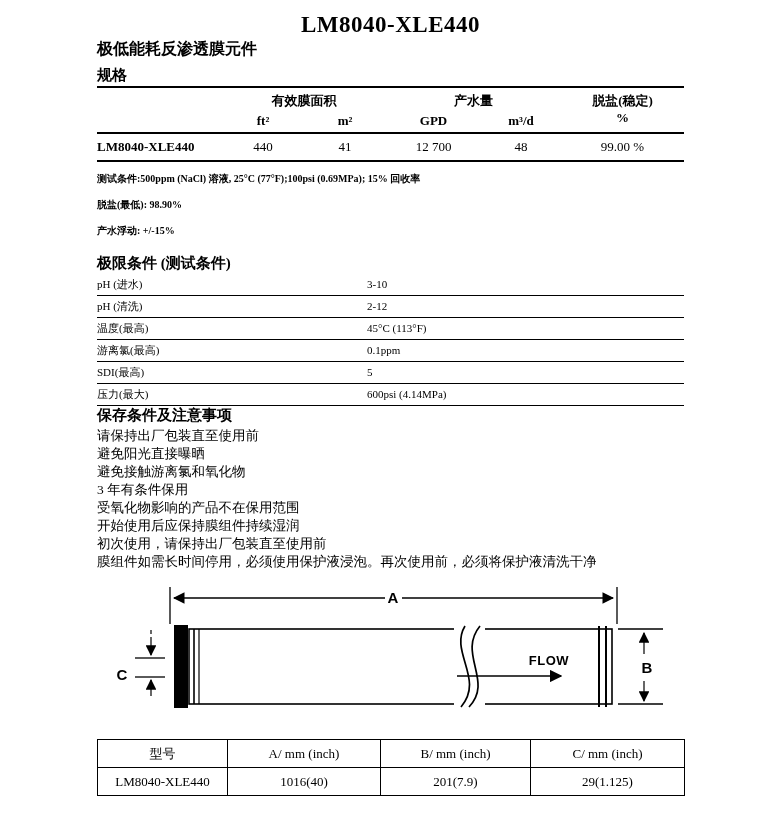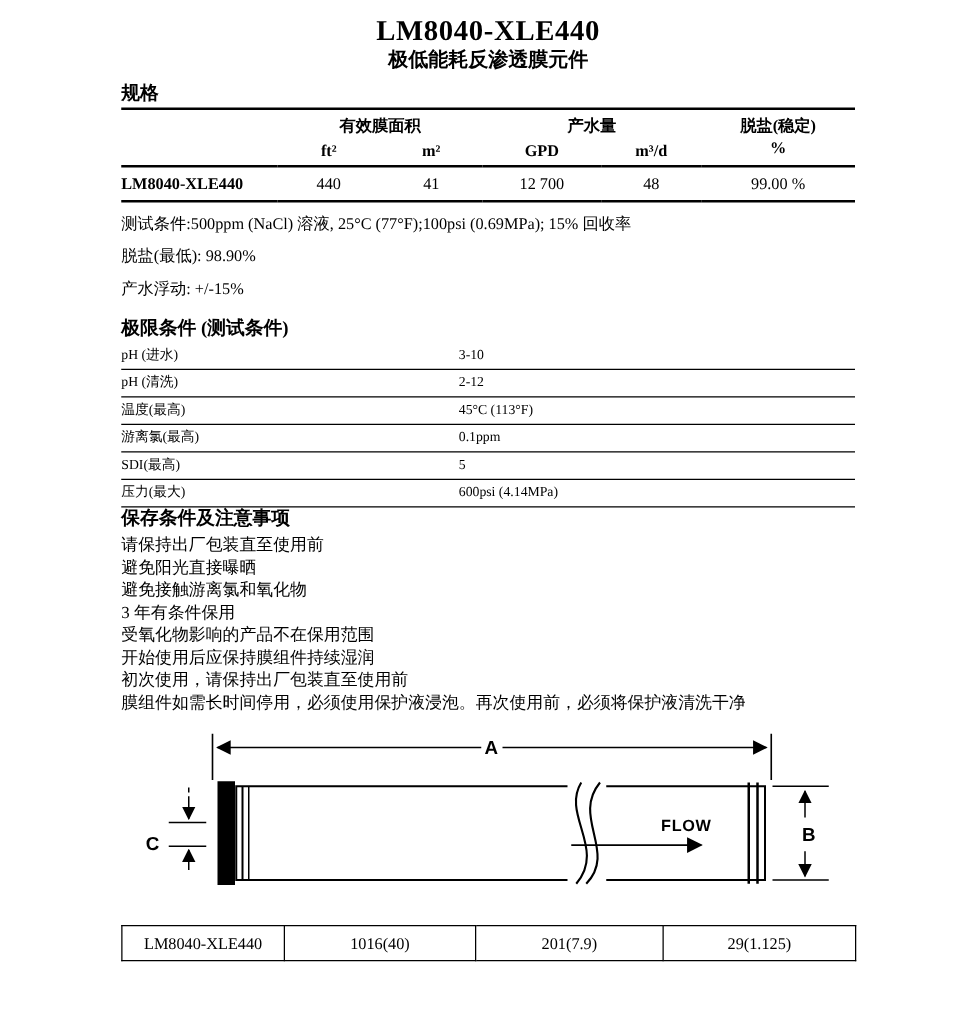--- a/index.html
+++ b/index.html
@@ -2,38 +2,38 @@
 <html><head>
 <meta charset="utf-8">
 <style>
   html,body{margin:0;padding:0;background:#ffffff;}
   body{width:781px;height:813px;overflow:hidden;color:#000;
        font-family:"Liberation Serif","DejaVu Serif",serif;}
   .page{padding:12px 97px 0 97px;width:587px;}
 
   
   .doc-title{font-size:23px;font-weight:bold;text-align:center;line-height:26px;letter-spacing:.5px;}
-  .doc-subtitle{font-size:16px;font-weight:bold;text-align:center;line-height:20px;margin-top:1px;}
+  .doc-subtitle{font-size:16px;font-weight:bold;text-align:left;line-height:20px;margin-top:1px;}
 
   
   .sec-h{font-size:15px;font-weight:bold;line-height:18px;}
   .spec-h{margin-top:7px;border-bottom:2px solid #000;padding-bottom:2px;}
 
   
   table{border-collapse:collapse;}
   .spec-table{width:587px;table-layout:fixed;font-size:13px;}
   .spec-table td{padding:0;line-height:19px;text-align:center;vertical-align:bottom;}
   .spec-table .grp{font-weight:bold;padding-top:3px;}
   .spec-table .unit-row td{font-weight:bold;border-bottom:2px solid #000;padding-bottom:2px;height:20px;}
   .spec-table .data-row td{border-bottom:2px solid #000;padding:3px 0 4px 0;}
   .spec-table .model{text-align:left;font-weight:bold;padding-left:14px;}
   .spec-table .rej{vertical-align:top;line-height:15px;}
 
   .notes{margin-top:9px;}
-  .note-line{font-size:13px;line-height:16px;margin-bottom:10px;}
+  .note-line{font-size:10px;line-height:16px;margin-bottom:10px;font-weight:bold;}
 
   
   .limits-h{margin-top:15px;margin-bottom:2px;}
   .limit-row{display:flex;border-bottom:1.2px solid #000;font-size:11px;
              padding:3px 0 4px 0;line-height:14px;}
   .limit-label{width:270px;}
   .limit-value{flex:1;}
 
   
   .storage-h{margin-top:0;margin-bottom:3px;}
@@ -191,20 +191,26 @@
   </svg>
 
   <table class="dims-table">
     <colgroup>
       <col style="width:130px">
         <col style="width:153px">
         <col style="width:150px">
         <col style="width:154px">
     </colgroup>
     <tbody>
+        <tr>
+      <td>型号</td>
+      <td>A/ mm (inch)</td>
+      <td>B/ mm (inch)</td>
+      <td>C/ mm (inch)</td>
+    </tr>
     <tr>
       <td>LM8040-XLE440</td>
       <td>1016(40)</td>
       <td>201(7.9)</td>
       <td>29(1.125)</td>
     </tr>
   </tbody>
     </table>
 
 </div>

